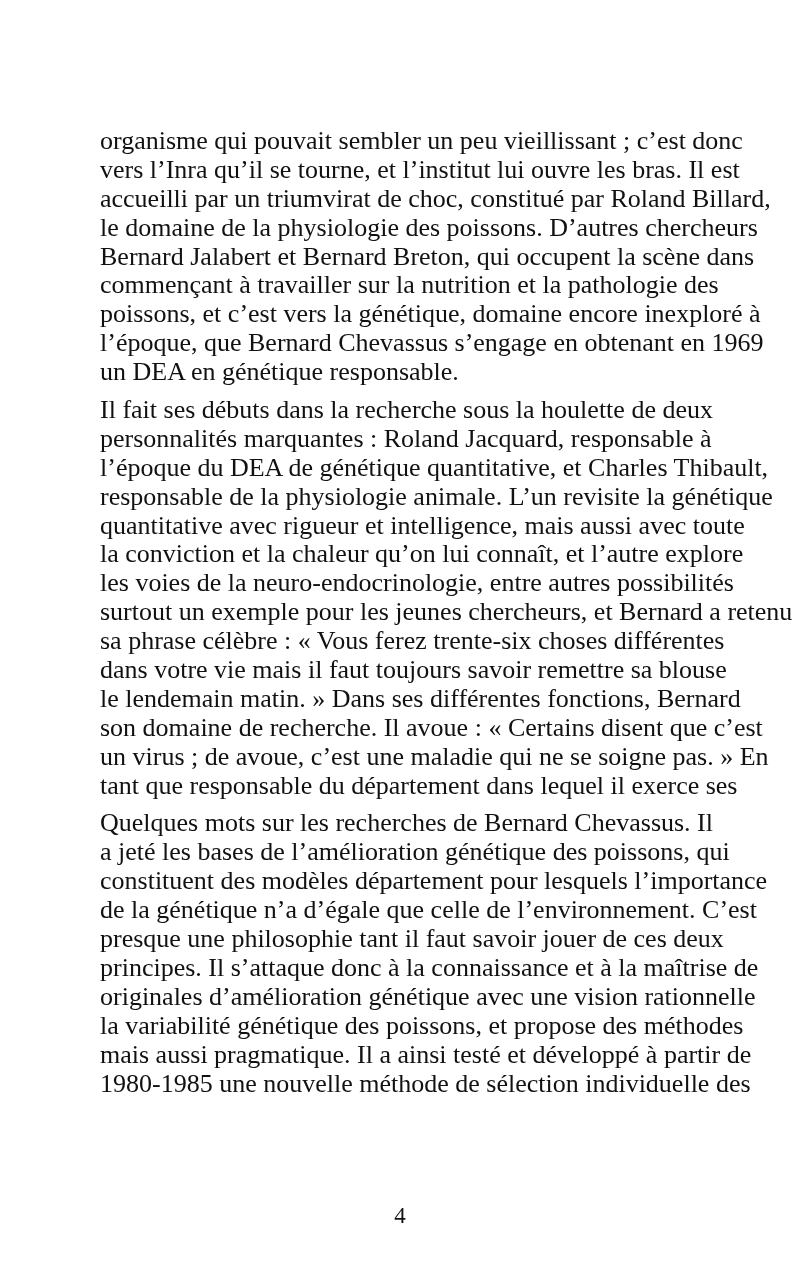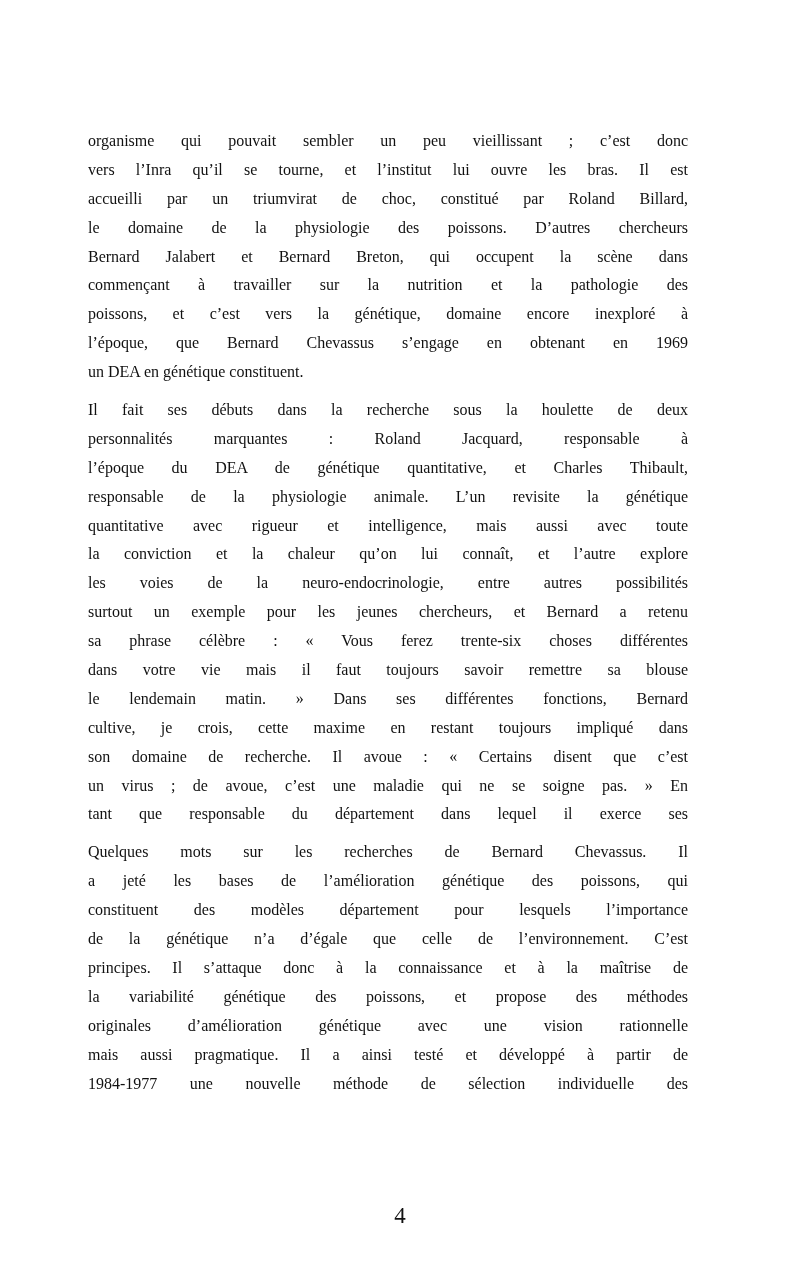--- a/index.html
+++ b/index.html
@@ -1,23 +1,23 @@
 <!DOCTYPE html>
 <html><head>
   <meta charset="utf-8">
   <style>
     html, body { margin: 0; padding: 0; background: #ffffff; }
     body { width: 800px; height: 1267px; position: relative; overflow: hidden; }
     .page {
       position: absolute;
-      left: 88px;
+      left: 100px;
       top: 127px;
       width: 600px;
       font-family: "Liberation Serif", "DejaVu Serif", serif;
-      font-size: 16px;
+      font-size: 26px;
       line-height: 28.9px;
       color: #111111;
     }
     .para { margin: 0 0 9px 0; }
     .line {
       display: block;
       text-align: justify;
       text-align-last: justify;
       white-space: nowrap;
       height: 28.9px;
@@ -40,45 +40,45 @@
 <div class="page">
   <div class="para">
       <span class="line">organisme qui pouvait sembler un peu vieillissant ; c’est donc</span>
       <span class="line">vers l’Inra qu’il se tourne, et l’institut lui ouvre les bras. Il est</span>
       <span class="line">accueilli par un triumvirat de choc, constitué par Roland Billard,</span>
       <span class="line">le domaine de la physiologie des poissons. D’autres chercheurs</span>
       <span class="line">Bernard Jalabert et Bernard Breton, qui occupent la scène dans</span>
       <span class="line">commençant à travailler sur la nutrition et la pathologie des</span>
       <span class="line">poissons, et c’est vers la génétique, domaine encore inexploré à</span>
       <span class="line">l’époque, que Bernard Chevassus s’engage en obtenant en 1969</span>
-      <span class="line last">un DEA en génétique constituent.</span>
+      <span class="line last">un DEA en génétique responsable.</span>
     </div>
   <div class="para">
       <span class="line">Il fait ses débuts dans la recherche sous la houlette de deux</span>
       <span class="line">personnalités marquantes : Roland Jacquard, responsable à</span>
       <span class="line">l’époque du DEA de génétique quantitative, et Charles Thibault,</span>
       <span class="line">responsable de la physiologie animale. L’un revisite la génétique</span>
       <span class="line">quantitative avec rigueur et intelligence, mais aussi avec toute</span>
       <span class="line">la conviction et la chaleur qu’on lui connaît, et l’autre explore</span>
       <span class="line">les voies de la neuro-endocrinologie, entre autres possibilités</span>
       <span class="line">surtout un exemple pour les jeunes chercheurs, et Bernard a retenu</span>
       <span class="line">sa phrase célèbre : « Vous ferez trente-six choses différentes</span>
       <span class="line">dans votre vie mais il faut toujours savoir remettre sa blouse</span>
       <span class="line">le lendemain matin. » Dans ses différentes fonctions, Bernard</span>
-      <span class="line">cultive, je crois, cette maxime en restant toujours impliqué dans</span>
       <span class="line">son domaine de recherche. Il avoue : « Certains disent que c’est</span>
       <span class="line">un virus ; de avoue, c’est une maladie qui ne se soigne pas. » En</span>
       <span class="line">tant que responsable du département dans lequel il exerce ses</span>
     </div>
   <div class="para">
       <span class="line">Quelques mots sur les recherches de Bernard Chevassus. Il</span>
       <span class="line">a jeté les bases de l’amélioration génétique des poissons, qui</span>
       <span class="line">constituent des modèles département pour lesquels l’importance</span>
       <span class="line">de la génétique n’a d’égale que celle de l’environnement. C’est</span>
+      <span class="line">presque une philosophie tant il faut savoir jouer de ces deux</span>
       <span class="line">principes. Il s’attaque donc à la connaissance et à la maîtrise de</span>
+      <span class="line">originales d’amélioration génétique avec une vision rationnelle</span>
       <span class="line">la variabilité génétique des poissons, et propose des méthodes</span>
-      <span class="line">originales d’amélioration génétique avec une vision rationnelle</span>
       <span class="line">mais aussi pragmatique. Il a ainsi testé et développé à partir de</span>
-      <span class="line">1984-1977 une nouvelle méthode de sélection individuelle des</span>
+      <span class="line">1980-1985 une nouvelle méthode de sélection individuelle des</span>
     </div>
 </div>
 
 <div class="page-number">4</div>
 
 </body></html>

